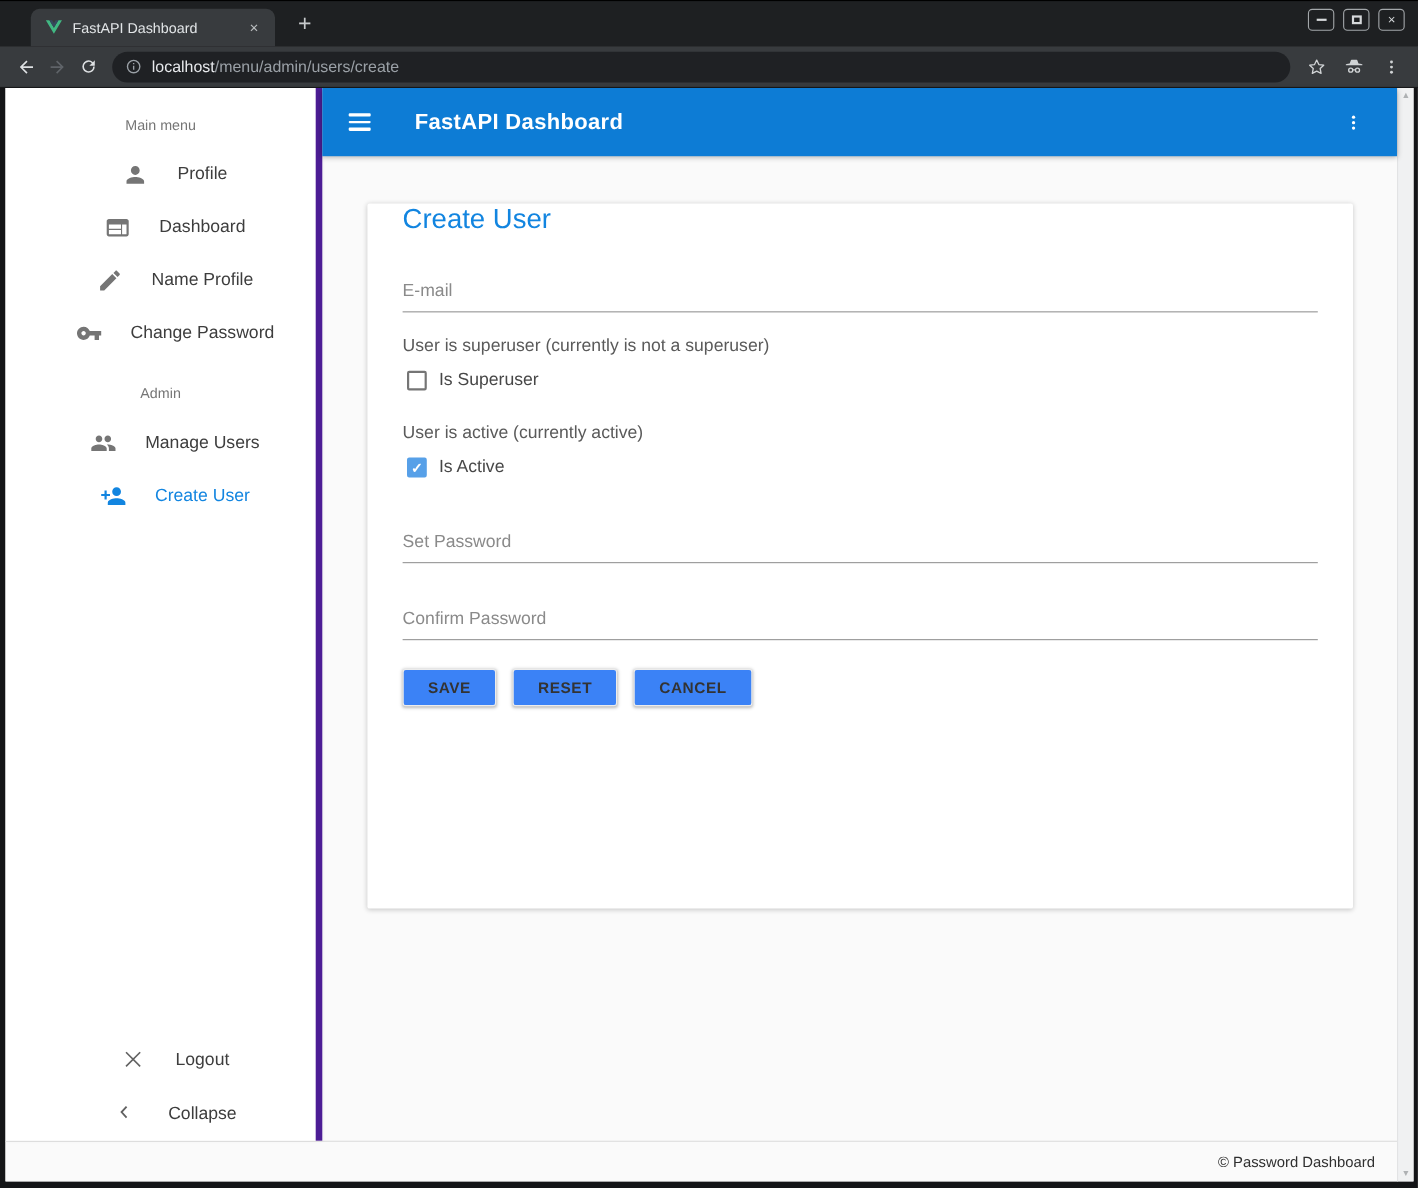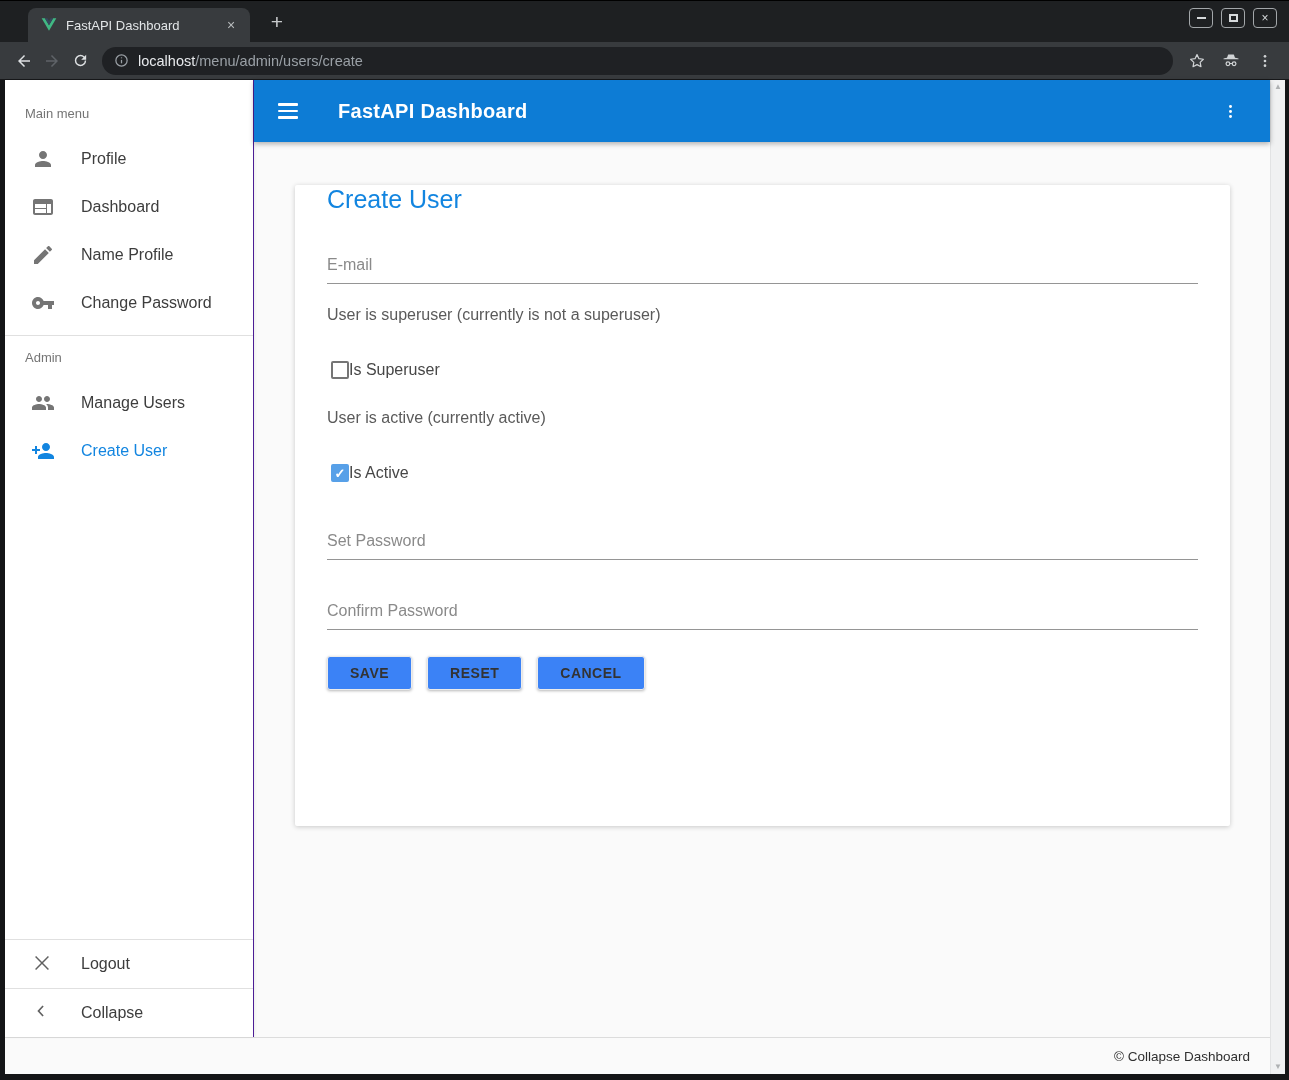--- a/index.html
+++ b/index.html
@@ -52,23 +52,23 @@
   
   .app-body {
     position:absolute; top:80px; left:5px; right:4px; bottom:6px;
     display:flex; background:#fff;
   }
   .app-left { flex:1; display:flex; flex-direction:column; min-width:0; }
   .main-row { flex:1; display:flex; min-height:0; }
 
   
   .sidebar {
-    width:249px; background:#fff; border-right:1px solid #4c1d95;
+    width:288px; background:#fff; border-right:6px solid #4c1d95;
     box-shadow:1px 0 3px rgba(0,0,0,.06);
-    display:flex; flex-direction:column; z-index:2; flex:none;
+    display:flex; flex-direction:column; z-index:2; flex:none;align-items:center;
   }
   .side-label { margin:26px 0 14px; padding:0 20px; font-size:13px; color:#757575; }
   .side-item {
     height:48px; display:flex; align-items:center; padding-left:26px; gap:26px;
     font-size:16px; color:#3d3d3d; cursor:pointer;
   }
   .side-item .s-icon { width:24px; height:24px; color:#757575; }
   .side-item.active { color:var(--accent-link); }
   .side-item.active .s-icon { color:var(--accent-link); }
   .divider { height:1px; background:#e0e0e0; flex:none; }
@@ -99,21 +99,21 @@
     width:100%; border:none; border-bottom:1px solid #959595; background:transparent;
     font-family:"Liberation Sans", sans-serif; font-size:16px; color:#333;
     padding:0 0 9px 0; outline:none;
   }
   .field input::placeholder { color:#8a8a8a; opacity:1; }
 
   .note { font-size:16px; color:#5a5a5a; }
   .note.superuser { margin-top:22px; }
   .note.active { margin-top:30px; }
 
-  .check-row { margin-top:37px; display:flex; align-items:center; padding-left:4px;text-align:center; }
+  .check-row { margin-top:13px; display:flex; align-items:center; gap:11px; padding-left:4px;text-align:center; }
   .checkbox {
     width:18px; height:18px; border-radius:2px; border:2px solid #757575;
     display:flex; align-items:center; justify-content:center; flex:none;
   }
   .checkbox.checked {
     border-color:var(--checkbox-checked); background:var(--checkbox-checked);
     color:#fff; font-size:13px; font-weight:700; line-height:1;
   }
   .check-label { font-size:16px; color:#474747; }
 
@@ -357,21 +357,21 @@
               <button class="btn">SAVE</button>
               <button class="btn">RESET</button>
               <button class="btn">CANCEL</button>
             </div>
           </div>
         </div>
       </main>
     </div>
 
     <footer class="page-footer">
-      <span>© Collapse Dashboard</span>
+      <span>© Password Dashboard</span>
     </footer>
   </div>
 
   <div class="scrollbar">
     <span class="sb-arrow">▲</span>
     <span class="sb-arrow">▼</span>
   </div>
 </div>
 
 </body></html>

